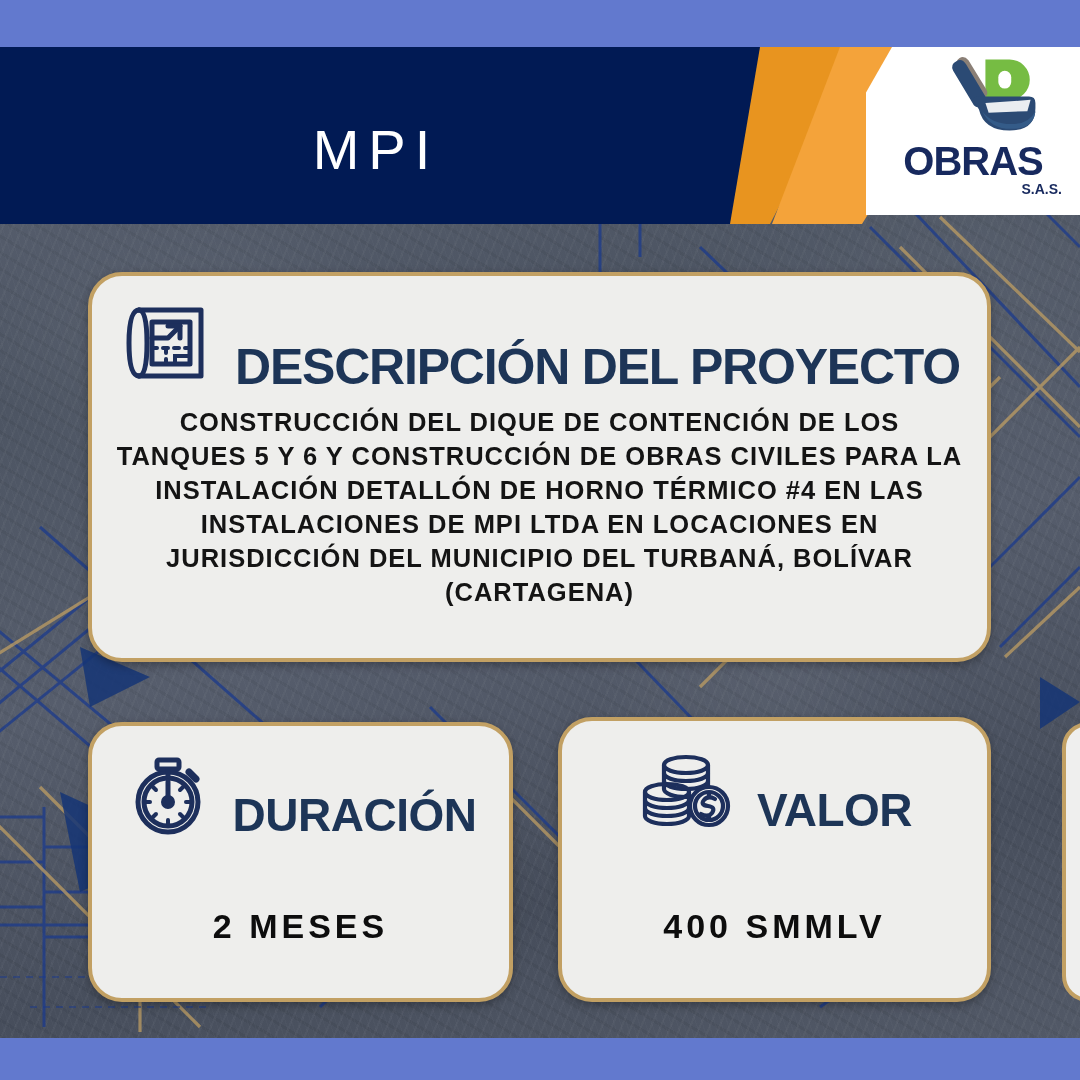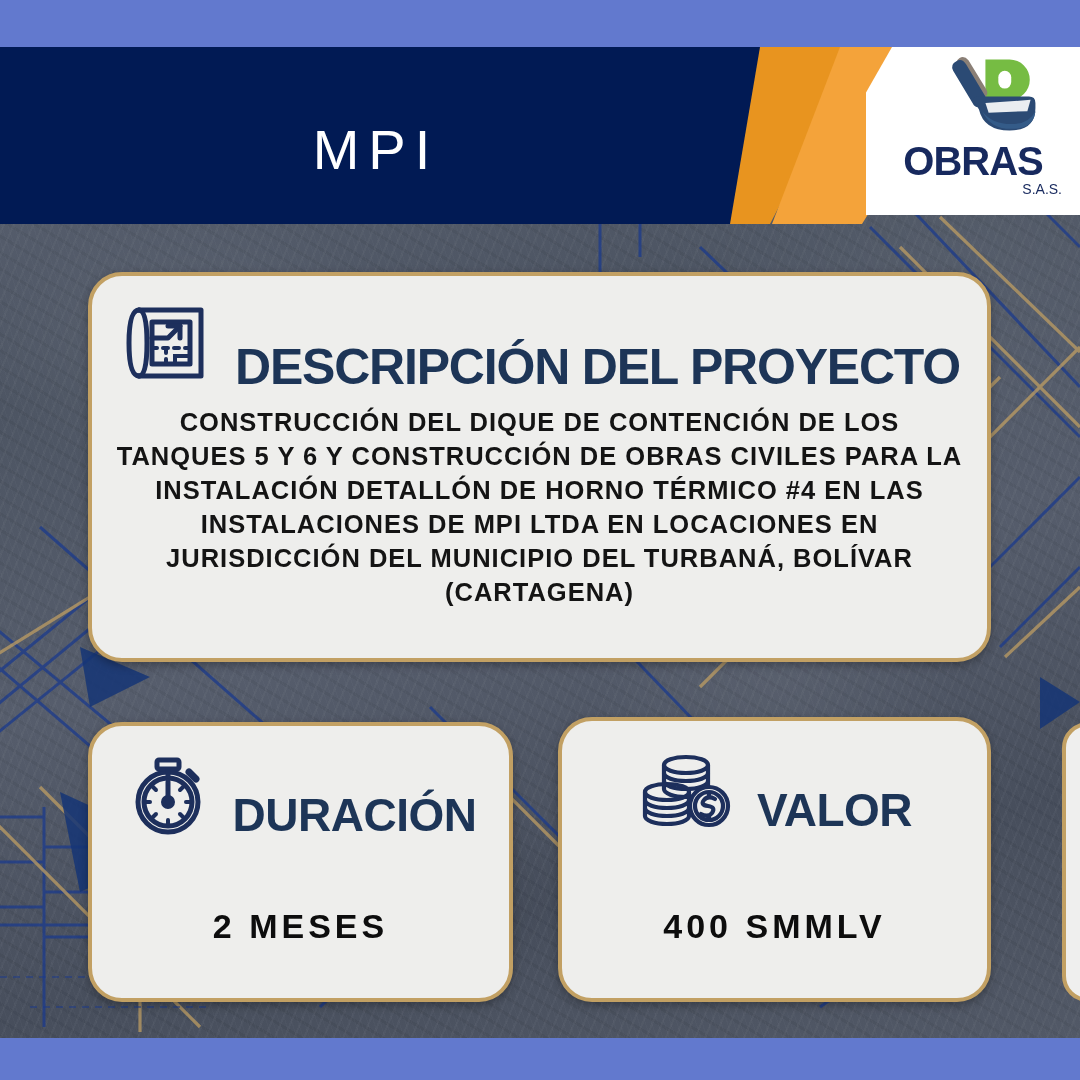--- a/index.html
+++ b/index.html
@@ -58,21 +58,21 @@
     background:#ffffff; z-index:22; overflow:hidden;
   }
   .logo-wrap { position:absolute; left:14px; top:2px; width:186px; height:160px; }
   .logo-word {
     position:absolute; left:0; top:92px; width:186px; text-align:center;
     color:#17295e; font-size:40px; font-weight:bold; letter-spacing:-1px;
     font-family:"Liberation Sans", sans-serif; line-height:1;
   }
   .logo-sas {
     position:absolute; left:0; top:132px; width:182px; text-align:right;
-    color:#17295e; font-size:14px; font-weight:normal; letter-spacing:0px;
+    color:#17295e; font-size:14px; font-weight:bold; letter-spacing:0px;
   }
 
   
   .card {
     position:absolute; z-index:30;
     background:#eeeeec;
     border:4px solid #c2a063;
     border-radius:34px;
     box-shadow:0 3px 10px rgba(0,0,0,.30);
   }

